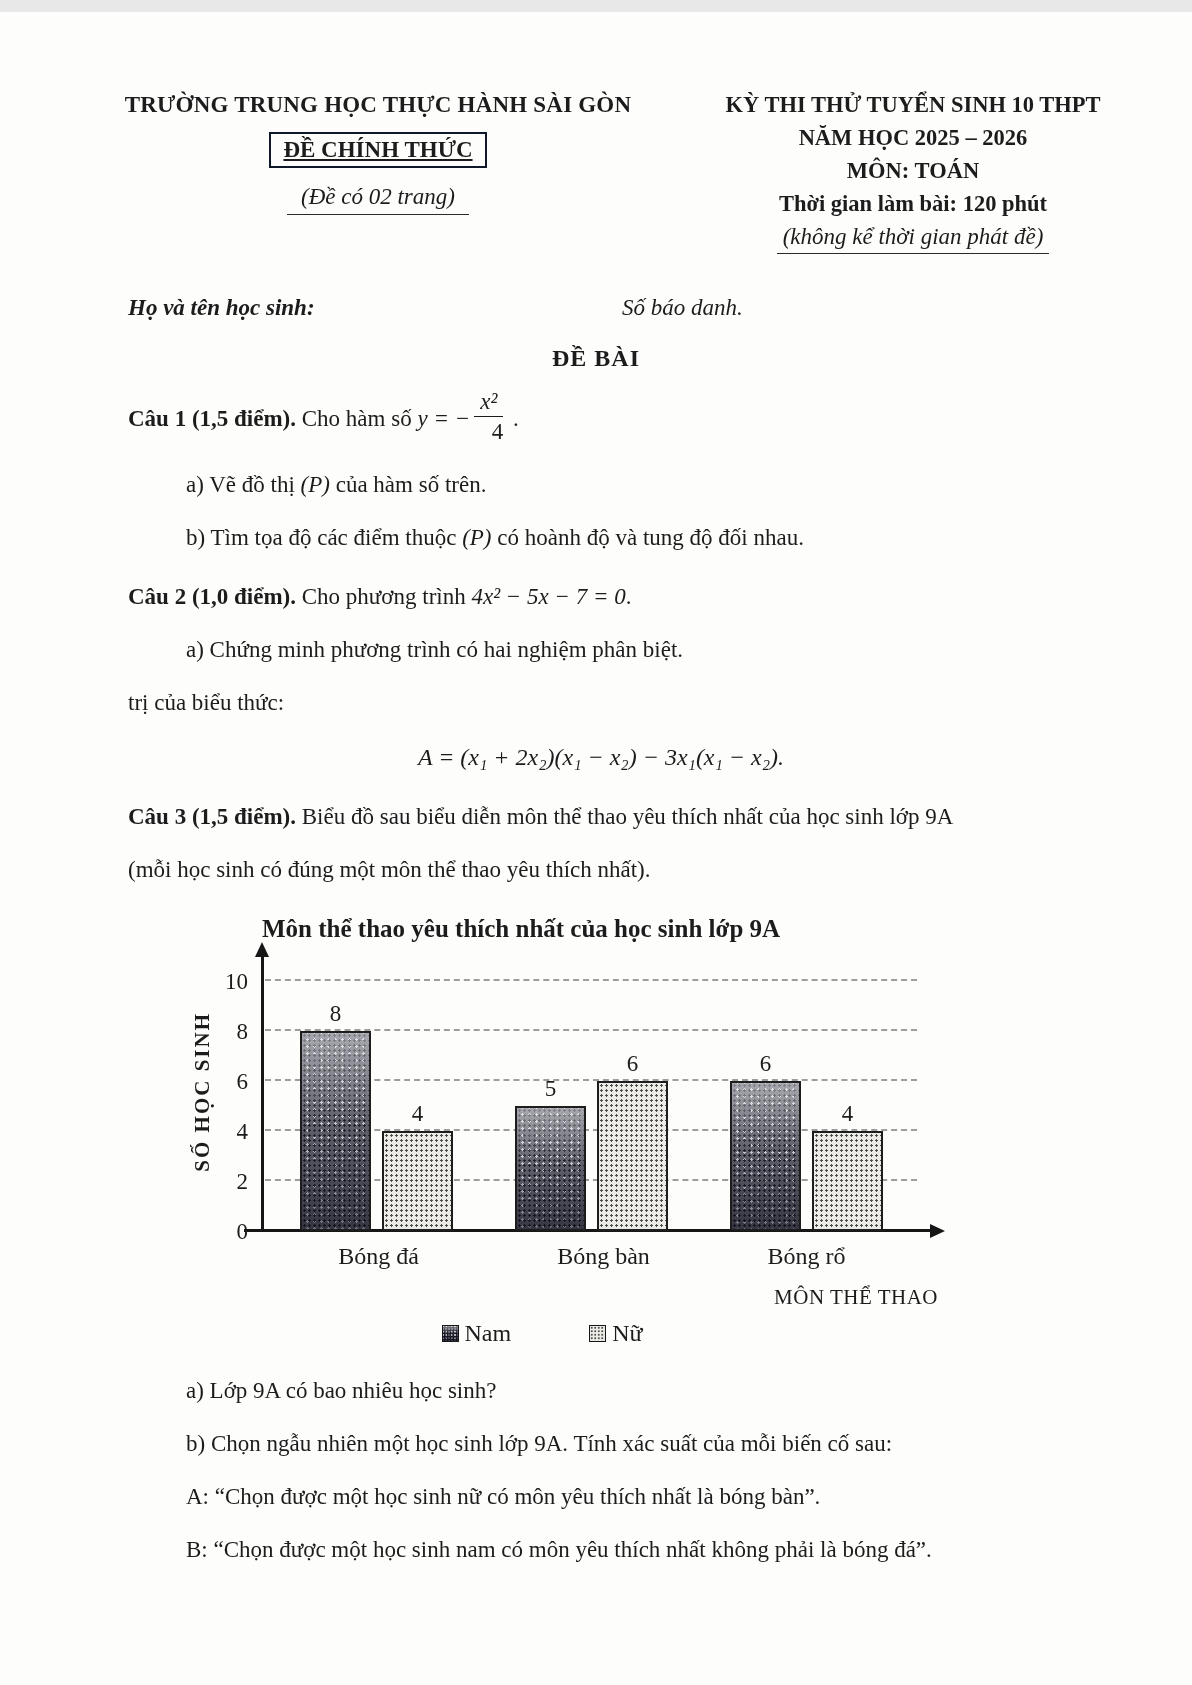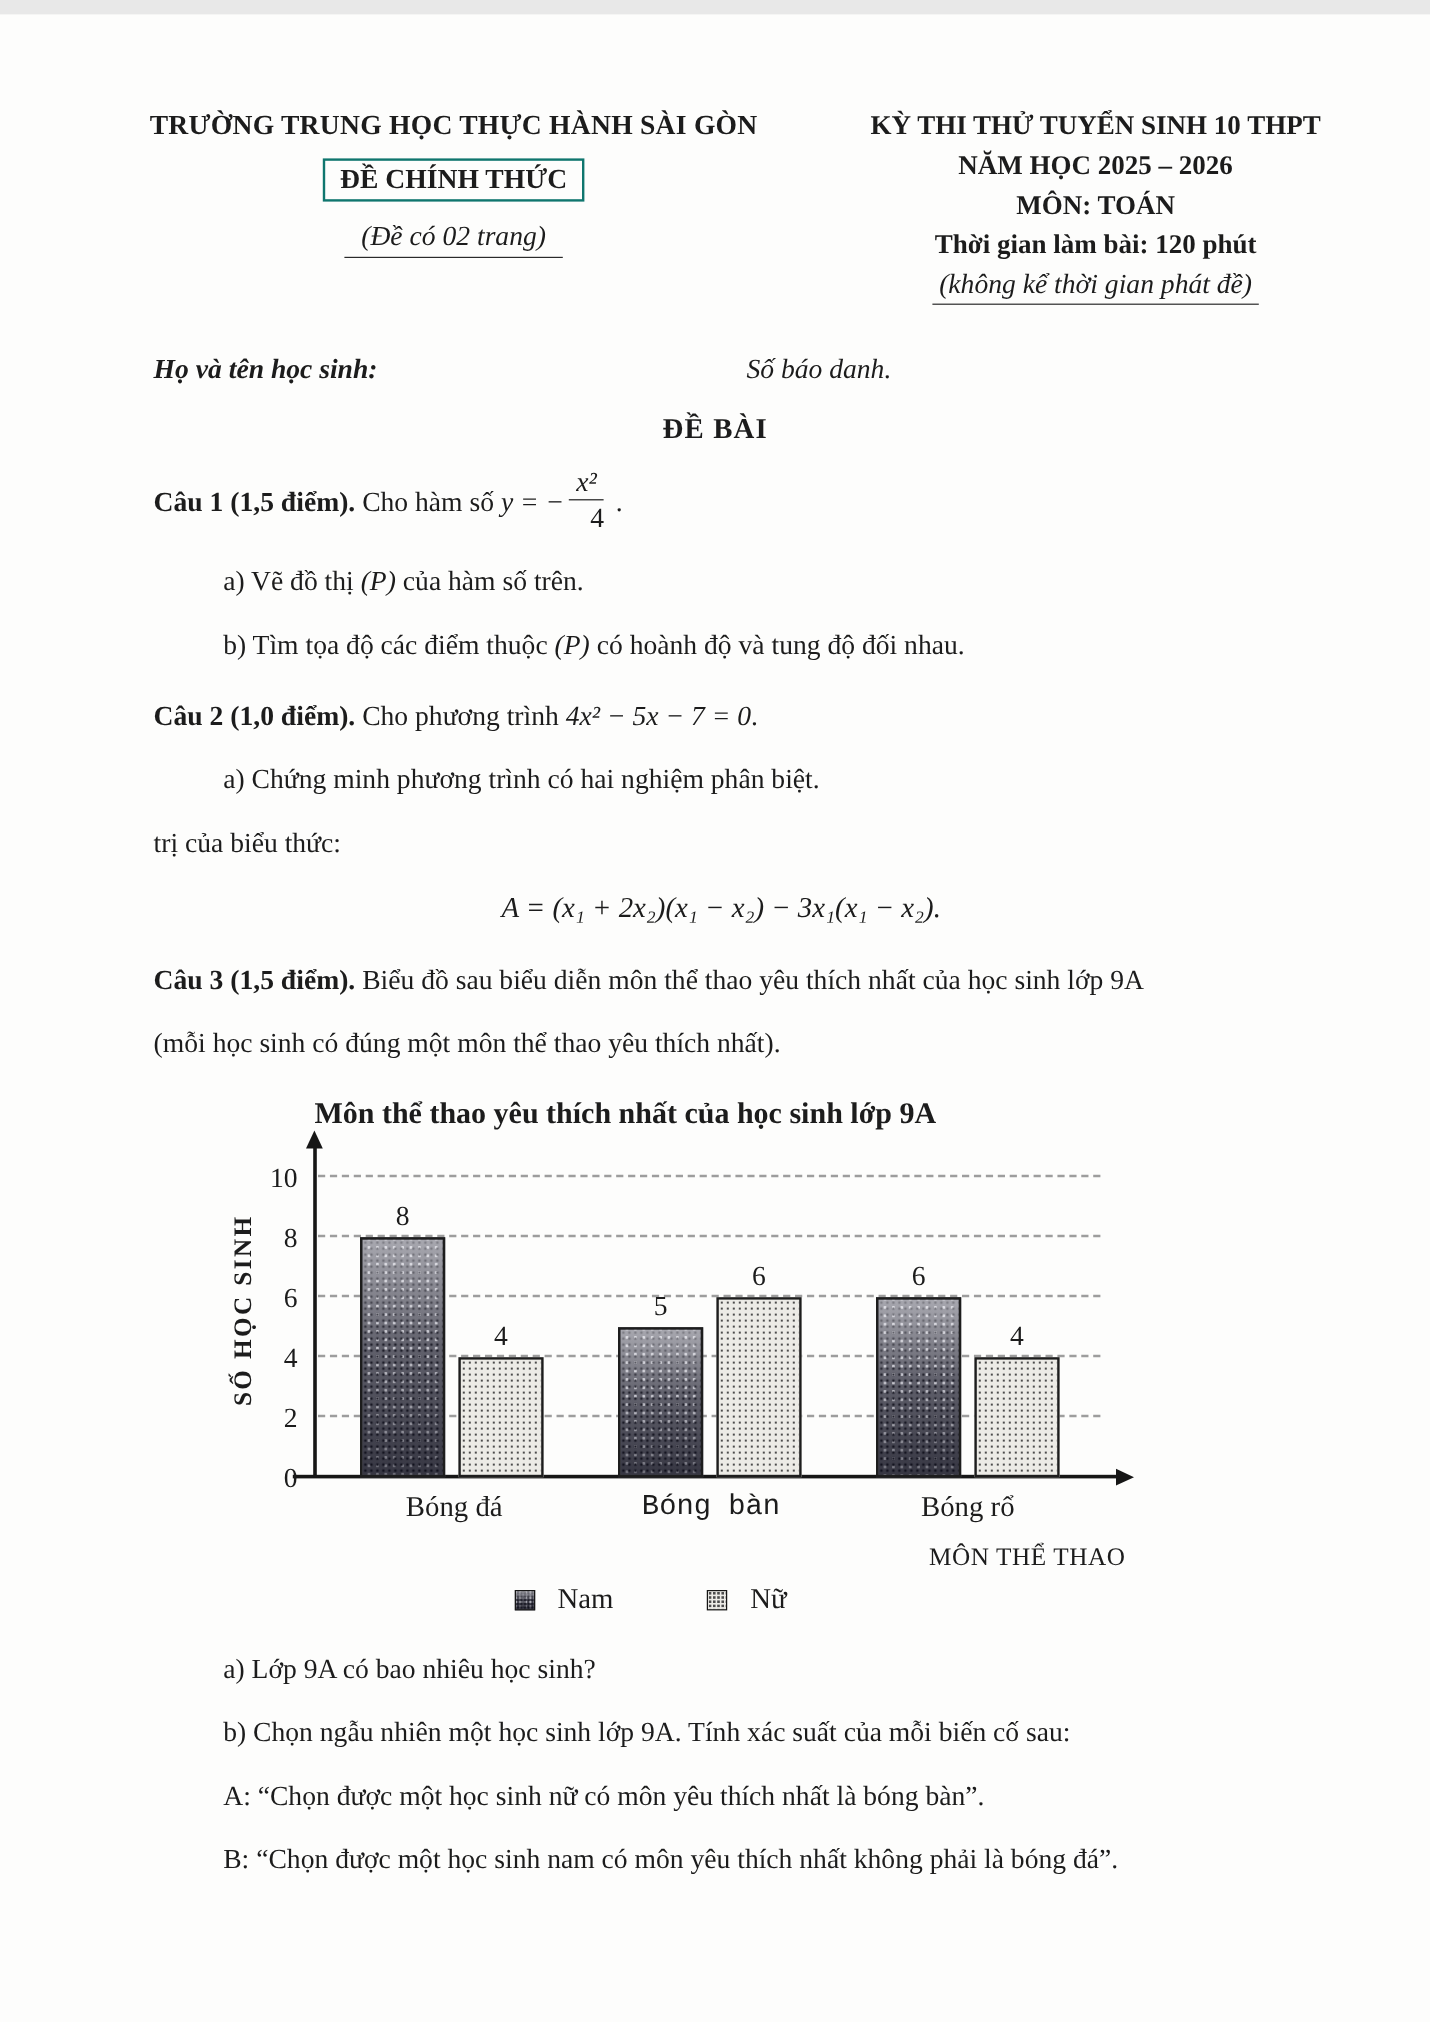--- a/index.html
+++ b/index.html
@@ -7,21 +7,21 @@
     position:relative; width:1192px; height:1685px; margin:12px auto;
     background:#fdfdfc; overflow:hidden; color:#1c1c1c;
     font-family:"Liberation Serif","DejaVu Serif",serif; font-size:23px;
   }
   .b{font-weight:700;}
   
   .hdr{display:flex; justify-content:space-between; padding:80px 64px 0 118px;}
   .hdr-left{width:520px; text-align:center;}
   .hdr-right{width:430px; text-align:center;}
   .school{font-weight:700; font-size:23px; letter-spacing:.2px;}
-  .dbox{display:inline-block; margin-top:14px; padding:3px 12px; border:2px solid #0f766e; font-weight:700; font-size:23px;}
+  .dbox{display:inline-block; margin-top:14px; padding:3px 12px; border:2px solid #0f172a; font-weight:700; font-size:23px;text-decoration:underline;}
   .pages-note{display:inline-block; margin-top:16px; font-style:italic; font-size:23px; padding:0 14px 4px; border-bottom:1.6px solid #2a2a2a;}
   .hdr-right div{margin-bottom:7px;}
   .exam-title{font-weight:700; font-size:22.5px;}
   .year,.subject,.duration{font-weight:700; font-size:22.5px;}
   .dur-note{display:inline-block; font-style:italic; padding:0 6px 3px; border-bottom:1.6px solid #2a2a2a;}
   
   .meta-row{display:flex; margin:34px 130px 0 128px;}
   .meta-row .name{flex:1; font-style:italic; font-weight:600;}
   .meta-row .sbd{width:440px; font-style:italic;}
   .debai{text-align:center; font-weight:700; font-size:24px; margin-top:24px; letter-spacing:1px;}
@@ -62,21 +62,21 @@
     background-position:0 0, 0 0, 2px 3px;
   }
   .bar-nu{
     background-color:#ecebe6;
     background-image:radial-gradient(#4c4c4c 1px, transparent 1.25px);
     background-size:5px 5px;
   }
   .xcat{position:absolute; top:100%; margin-top:12px; width:153px; text-align:center; font-size:24px;}
   .xlab{width:676px; text-align:right; margin-top:54px; font-size:21px; letter-spacing:.5px;}
   .legend{display:flex; justify-content:center; gap:78px; width:600px; margin:10px 0 0 -20px; align-items:center;}
-  .legend-item{display:flex; align-items:center; gap:19px; font-size:24px;}
+  .legend-item{display:flex; align-items:center; gap:6px; font-size:24px;}
   .licon{width:17px; height:17px; border:1.8px solid #161616; box-sizing:border-box;}
   .licon.bar-nam{background-size:100% 100%, 3px 3px, 4px 4px;}
   .licon.bar-nu{background-size:3.5px 3.5px;}
   
   .scanbar{position:absolute; left:0; bottom:2px; width:1189px; height:7px; background:#0a0a0a;}
 </style>
 </head>
 <body>
 
 <div class="page">
@@ -167,21 +167,21 @@
         <div class="bargroup" style="left: 253px;">
           <div class="barwrap">
             <div class="barval">5</div>
             <div class="bar bar-nam" style="height: 125px;"></div>
           </div>
           <div class="barwrap">
             <div class="barval">6</div>
             <div class="bar bar-nu" style="height: 150px;"></div>
           </div>
         </div>
-        <div class="xcat" style="left: 254px; font-family: Liberation Mono, monospace;">Bóng bàn</div>
+        <div class="xcat" style="left: 265px;">Bóng bàn</div>
         <div class="bargroup" style="left: 468px;">
           <div class="barwrap">
             <div class="barval">6</div>
             <div class="bar bar-nam" style="height: 150px;"></div>
           </div>
           <div class="barwrap">
             <div class="barval">4</div>
             <div class="bar bar-nu" style="height: 100px;"></div>
           </div>
         </div>

